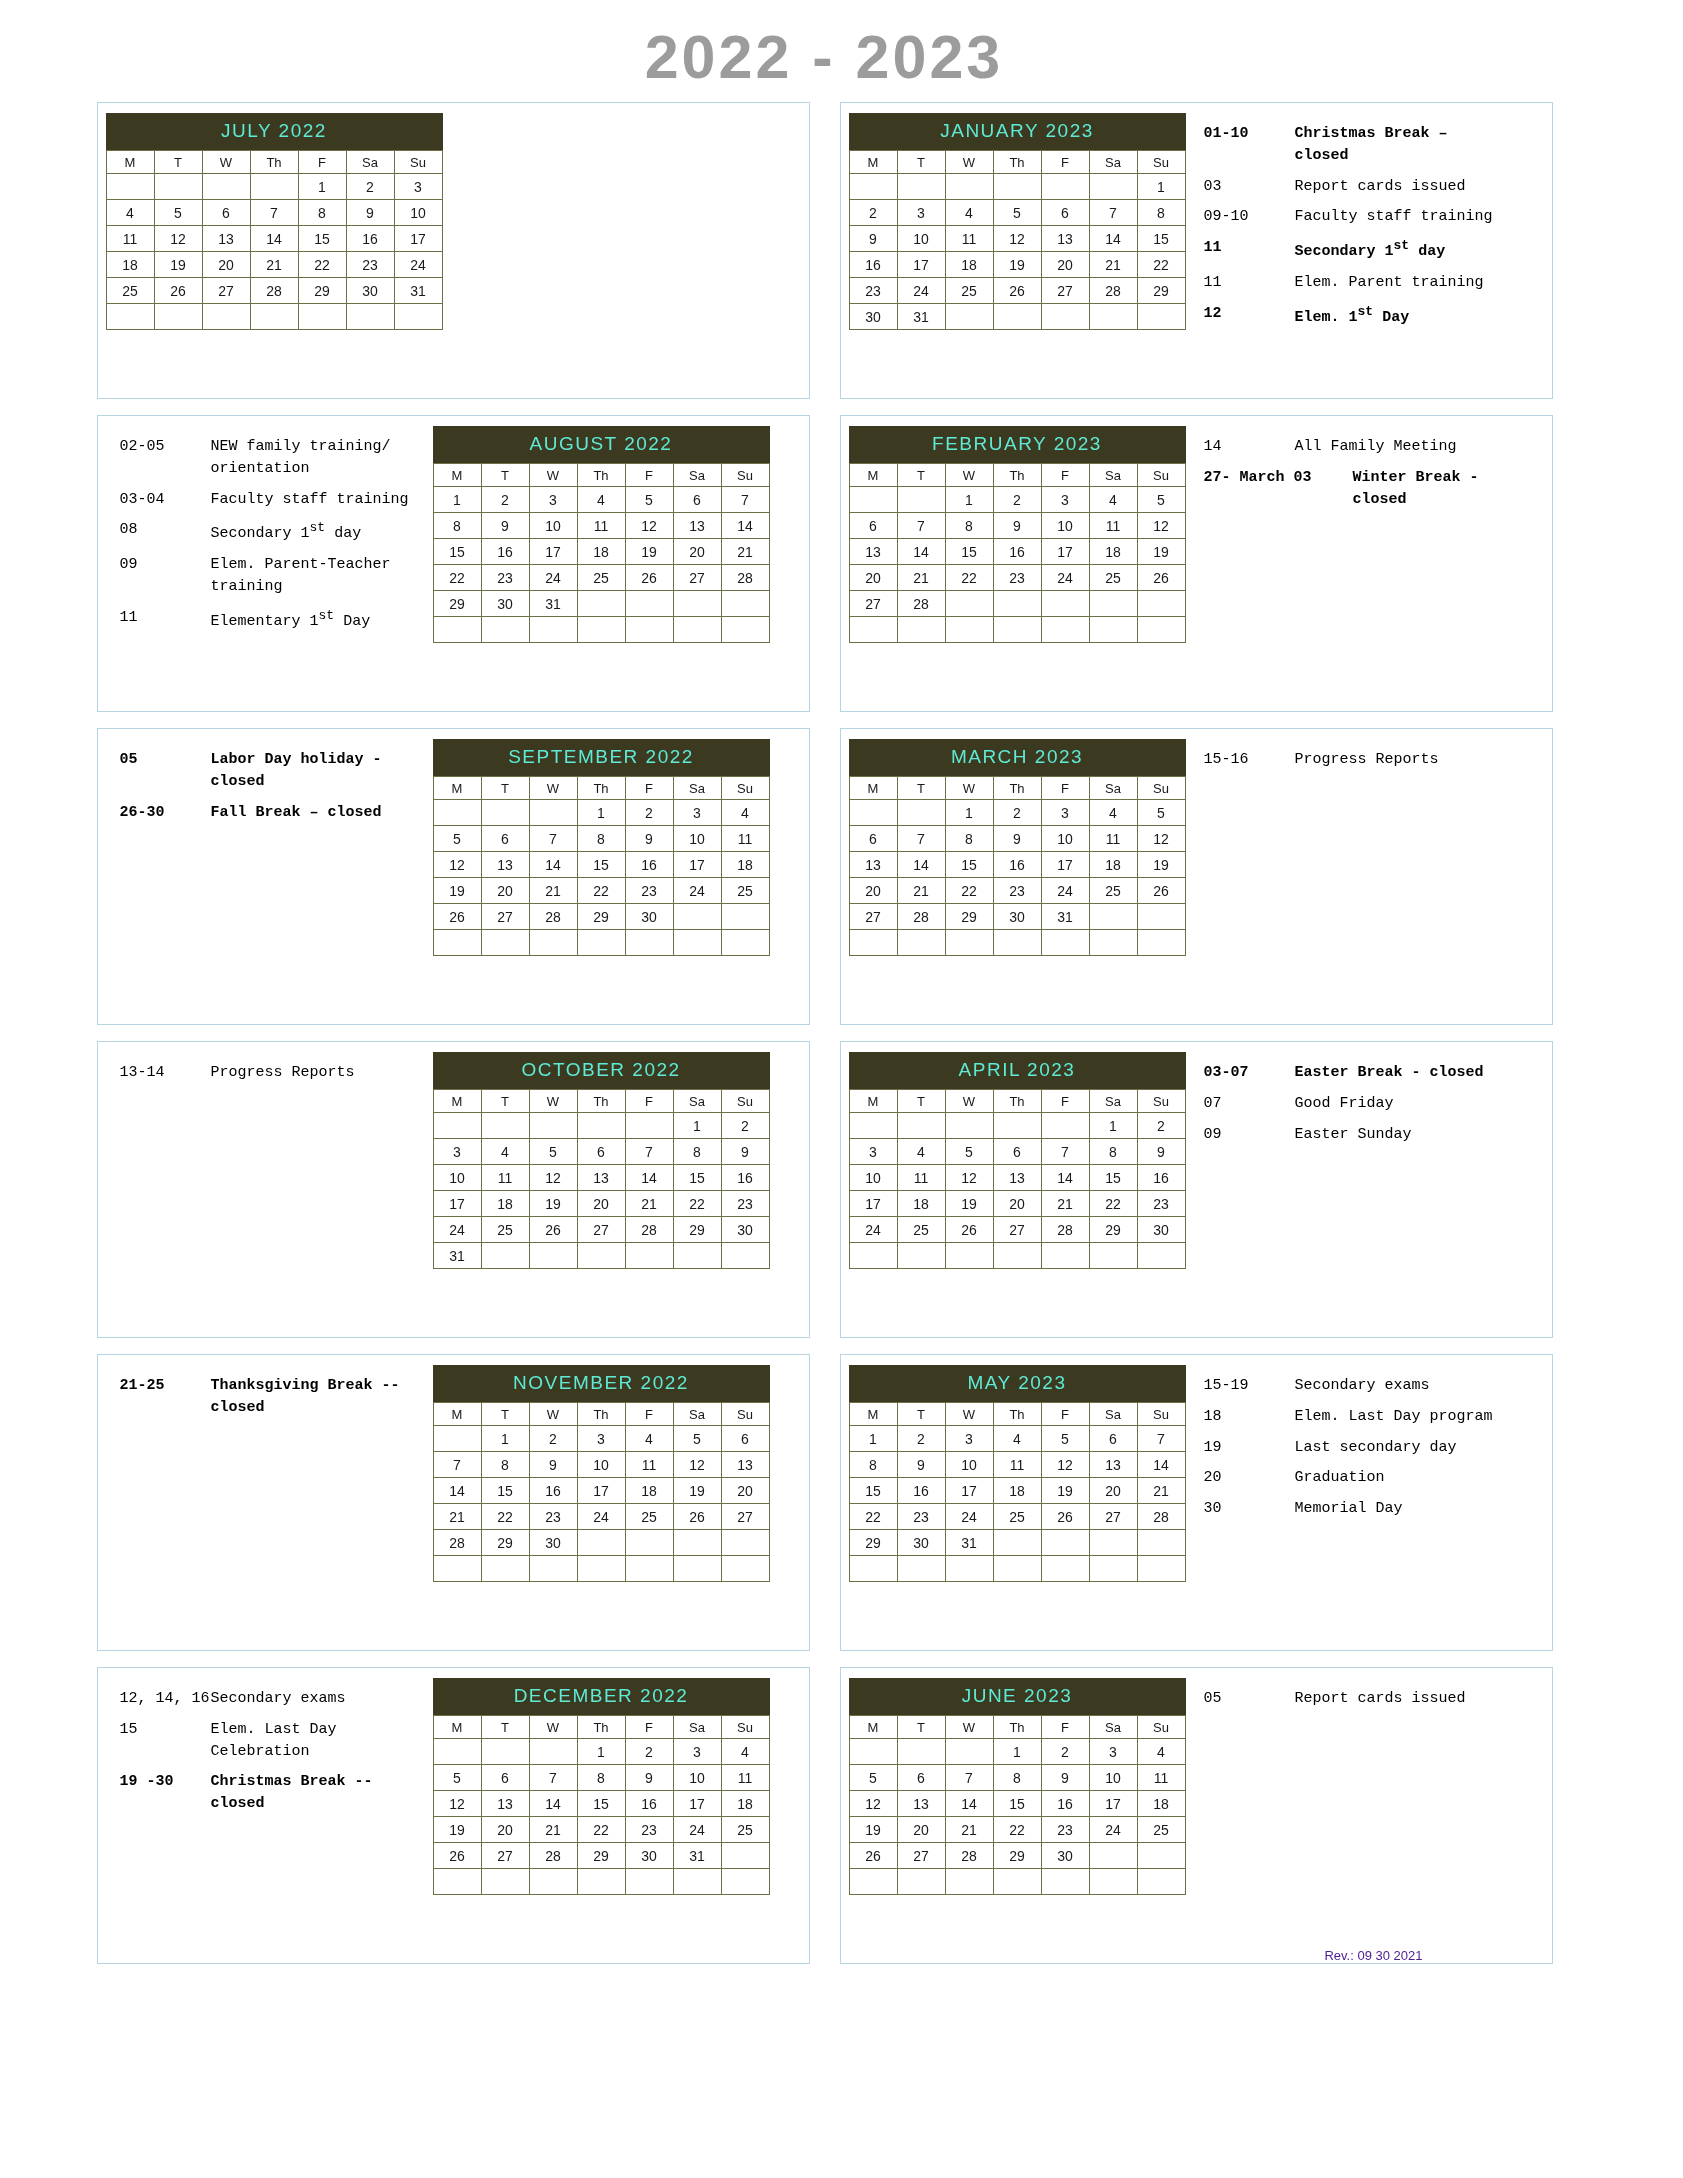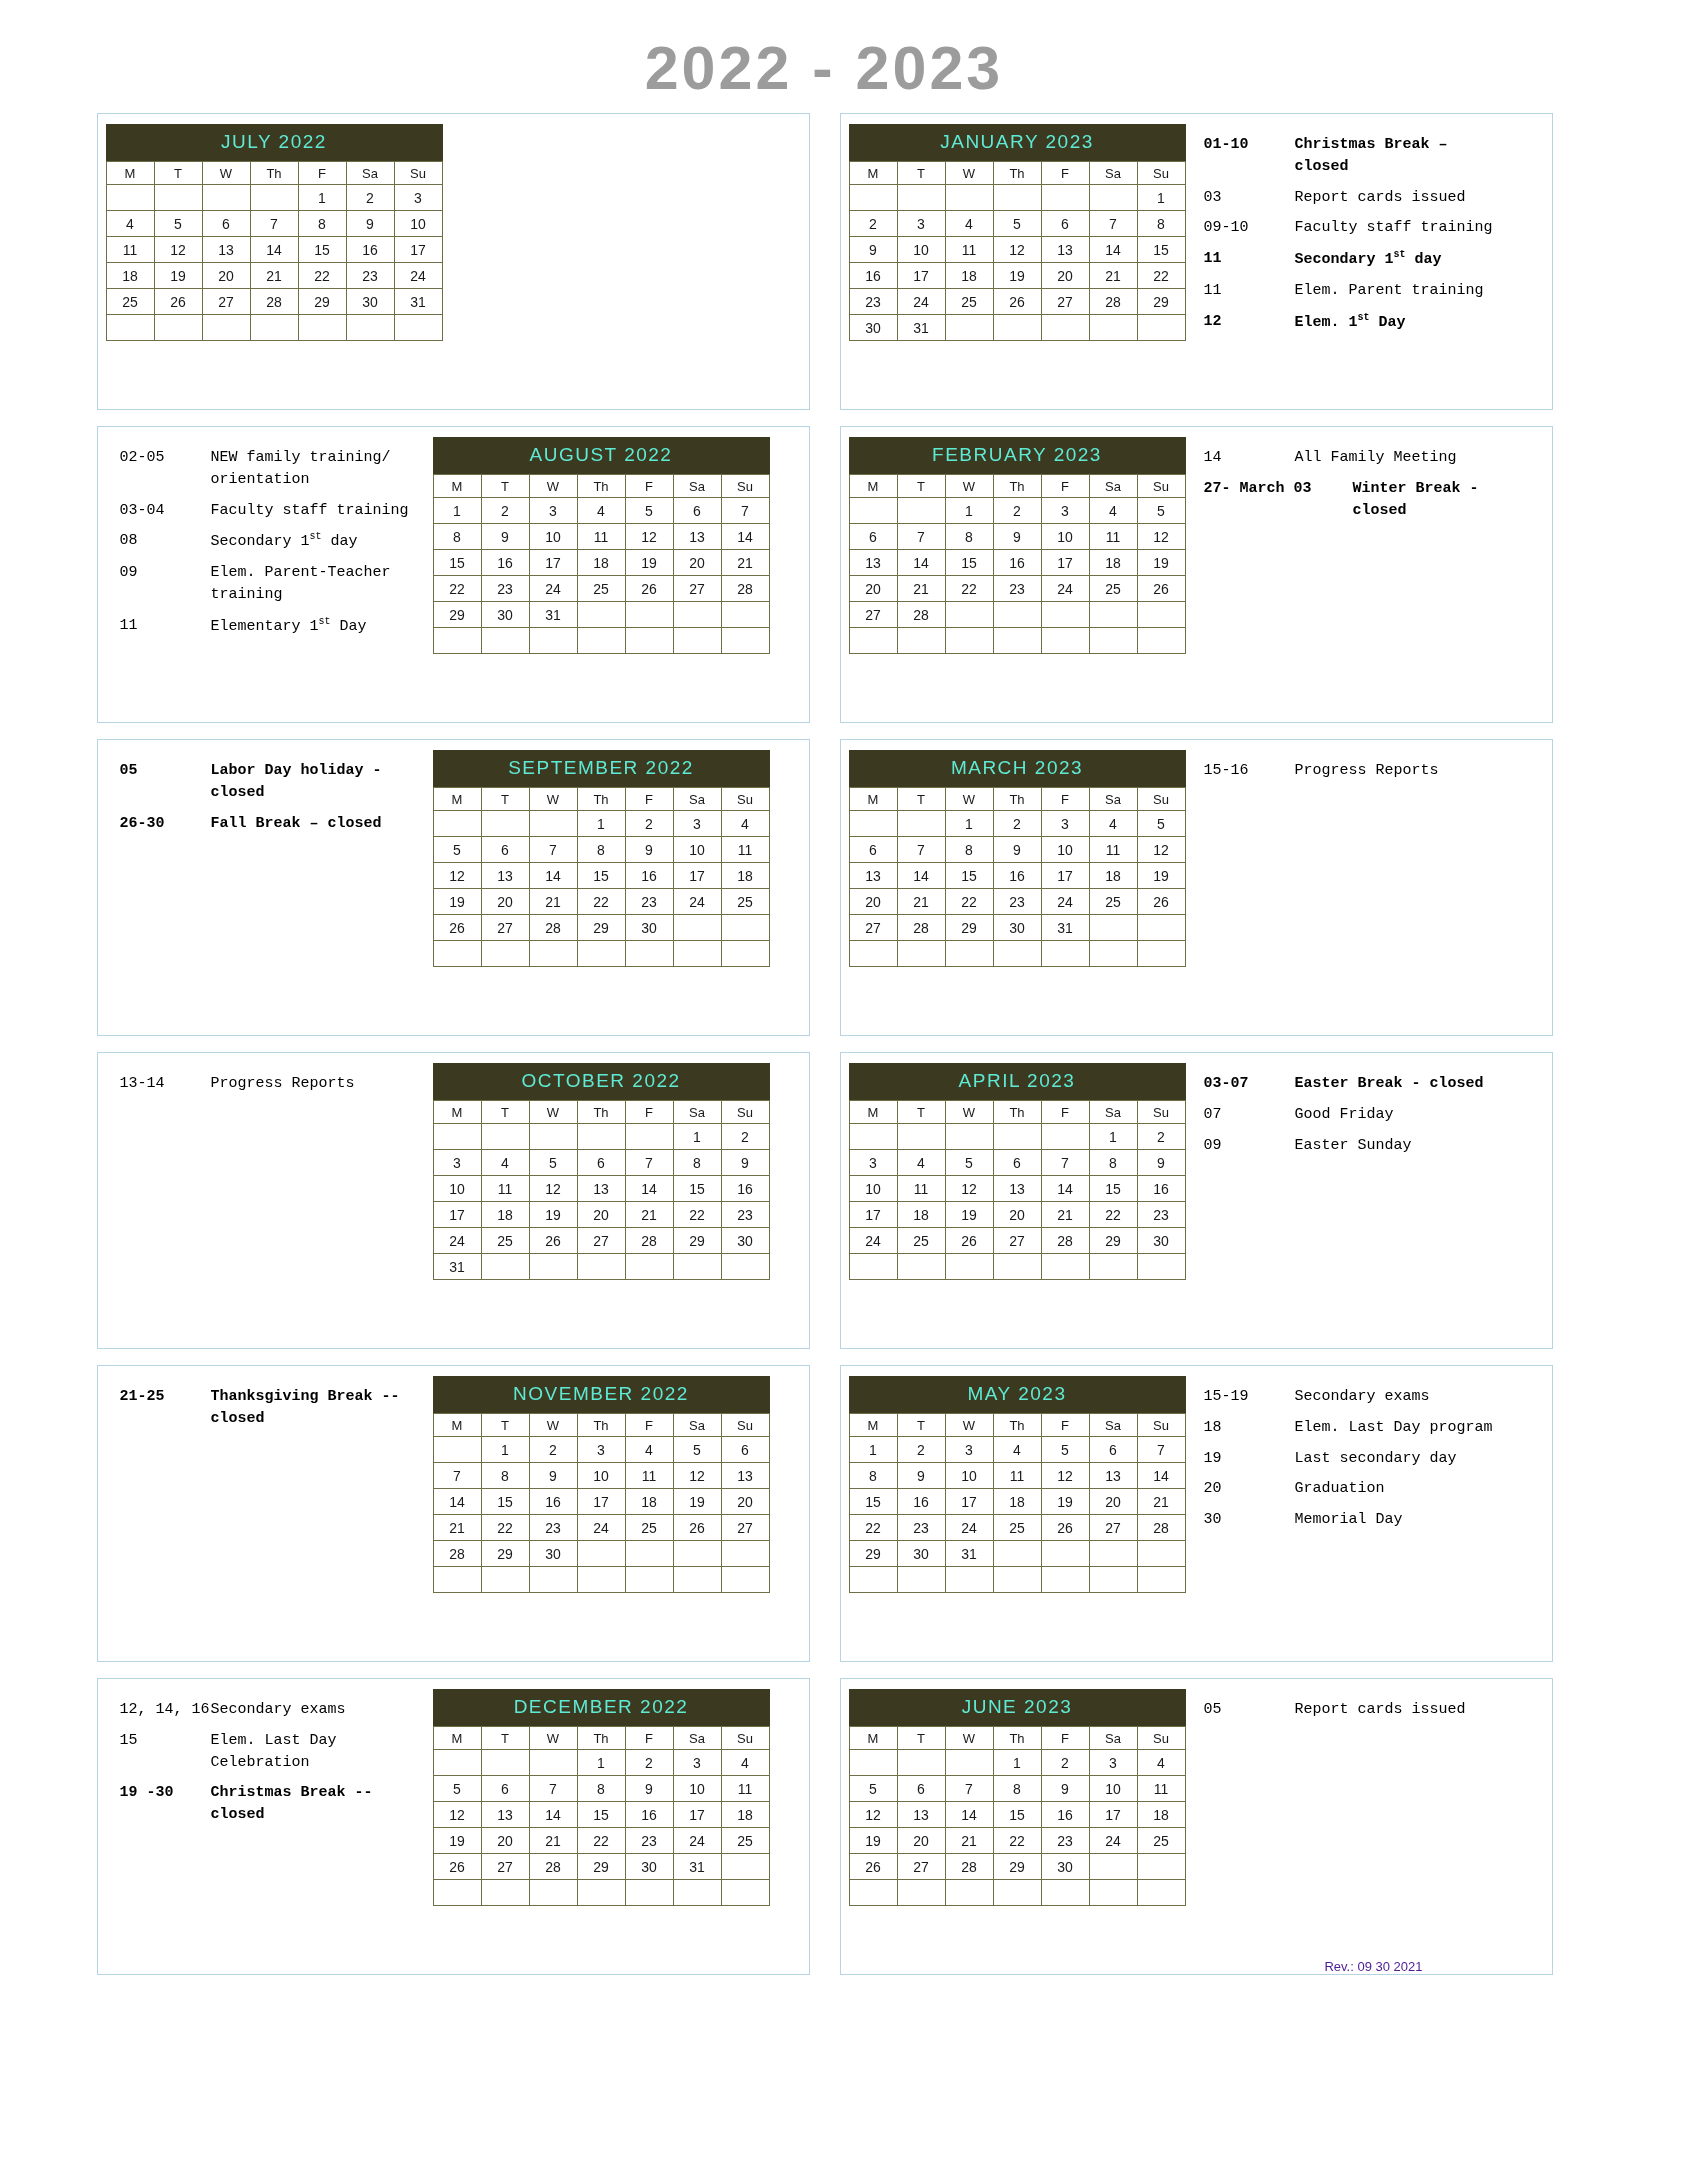--- a/index.html
+++ b/index.html
@@ -11,21 +11,21 @@
     width: 1683px;
     height: 2178px;
     font-family: "Liberation Sans", sans-serif;
     color: #000;
     position: relative;
   }
   .page {
     width: 1648px;
     height: 2178px;
     position: relative;
-    padding: 11px;
+    padding: 0;
     box-sizing: border-box;
   }
   .title {
     text-align: center;
     font-size: 61px;
     font-weight: bold;
     color: #9c9c9c;
     letter-spacing: 3px;
     padding-top: 22px;
     padding-bottom: 10px;
@@ -157,21 +157,21 @@
     right: 129px;
     bottom: 0px;
     font-size: 13px;
     color: #4c1d95;
   }
   .panel-inner-left {
     display: flex;
     flex-direction: column;
     width: 327px;
   }
-  sup { font-size: 10px; vertical-align: super; }
+  sup { font-size: 13px; vertical-align: super; }
 </style>
 </head>
 <body>
 
 <div class="page">
 
   <div class="title">2022 - 2023</div>
 
   <div class="grid">
 

